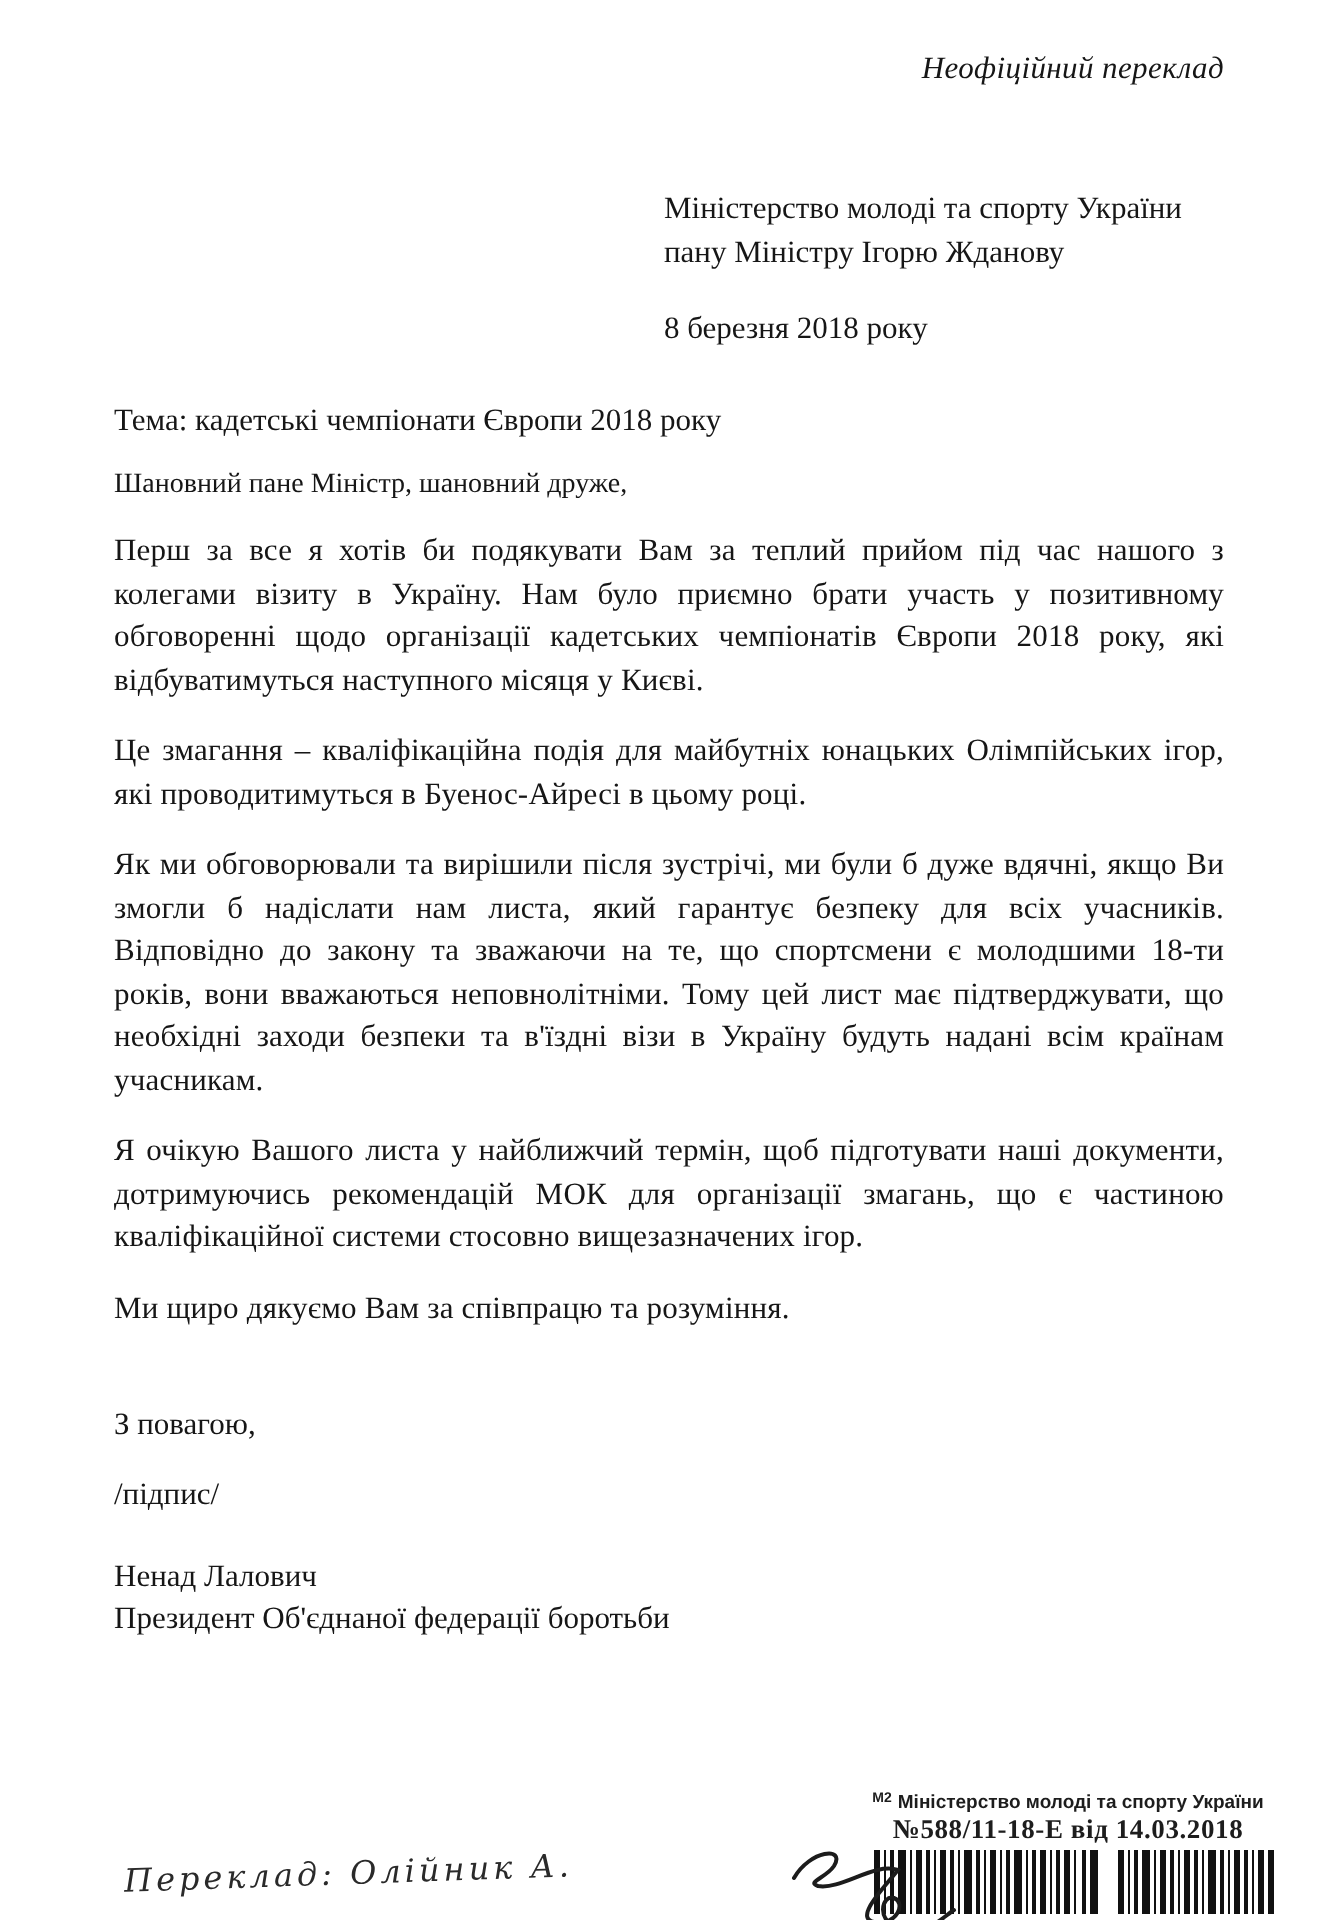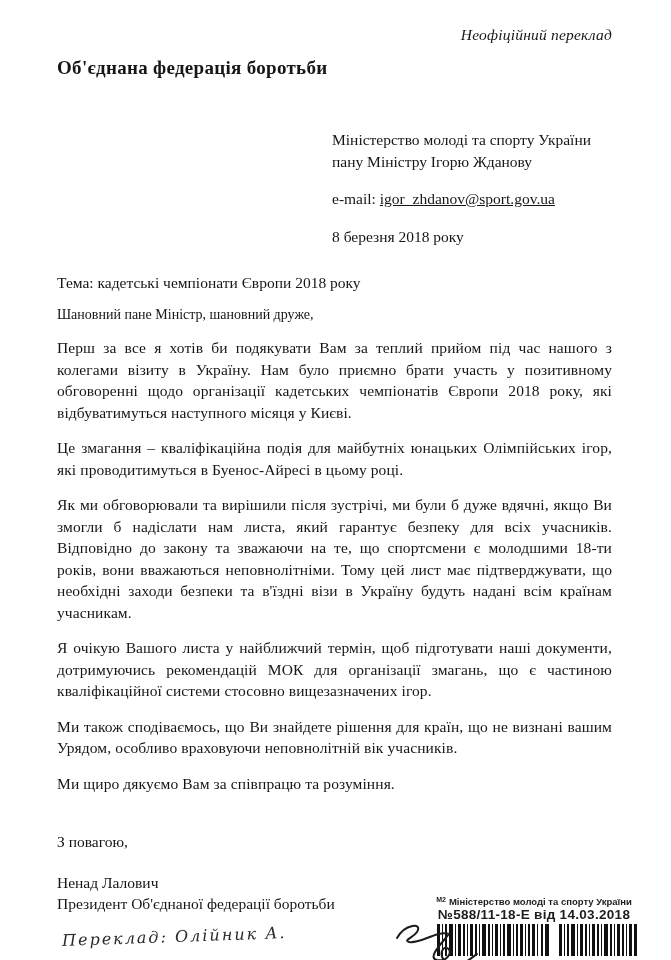--- a/index.html
+++ b/index.html
@@ -43,59 +43,54 @@
     font-size:16px; color:#2a2a2a; letter-spacing:2px;
     transform:rotate(-2deg); white-space:nowrap;
   }
 
   .stamp {
     position:absolute; right:12px; top:896px; width:250px;
     font-family:"Liberation Sans", sans-serif; color:#1d1d1d;
   }
   .stamp-line1 { font-size:9.5px; font-weight:bold; text-align:center; white-space:nowrap; }
   .stamp-m2 { font-size:7px; font-weight:bold; vertical-align:top; margin-right:3px; }
-  .stamp-line2 { font-size:13.5px; font-weight:bold; text-align:center; letter-spacing:.3px; }
+  .stamp-line2 { font-size:13.5px; font-weight:bold; text-align:center; letter-spacing:.3px;font-family:Liberation Serif, serif; }
   .barcode-row { position:relative; margin-top:2px; height:34px; }
   .barcode { position:absolute; left:28px; top:0; }
   .scribble { position:absolute; left:-16px; top:-4px; pointer-events:none; }
 </style>
 </head>
 <body>
 
 <div class="page">
 
   <div class="translation-note">Неофіційний переклад</div>
 
-  <div class="letterhead">Об'єднана федерація боротьби</div>
 
   <div class="recipient-block">
     <div>Міністерство молоді та спорту України</div>
     <div>пану Міністру Ігорю Жданову</div>
-    <div class="email-line">
-      <span>e-mail:</span>
-      <span class="email">igor_zhdanov@sport.gov.ua</span>
-    </div>
     <div class="date-line">8 березня 2018 року</div>
   </div>
 
   <div class="subject">Тема: кадетські чемпіонати Європи 2018 року</div>
 
   <div class="salutation">Шановний пане Міністр, шановний друже,</div>
 
   <div class="letter-body">
       <p>Перш за все я хотів би подякувати  Вам за теплий прийом під час нашого з колегами візиту в Україну. Нам було приємно брати участь у позитивному обговоренні щодо організації кадетських чемпіонатів Європи 2018 року, які відбуватимуться наступного місяця у Києві.</p>
       <p>Це змагання – кваліфікаційна подія для майбутніх юнацьких Олімпійських ігор, які проводитимуться в Буенос-Айресі в цьому році.</p>
       <p>Як ми обговорювали та вирішили після зустрічі, ми були б дуже вдячні, якщо Ви змогли б надіслати нам листа, який гарантує безпеку для всіх учасників. Відповідно до закону та зважаючи на те, що спортсмени є молодшими 18-ти років, вони вважаються неповнолітніми. Тому  цей лист має підтверджувати, що необхідні заходи безпеки та в'їздні візи в Україну будуть надані всім країнам учасникам.</p>
       <p>Я очікую Вашого листа у найближчий термін, щоб підготувати наші документи, дотримуючись рекомендацій МОК для організації змагань, що є частиною кваліфікаційної системи стосовно вищезазначених ігор.</p>
-      <p>Ми також сподіваємось, що Ви знайдете рішення для країн, що не визнані вашим Урядом, особливо враховуючи неповнолітній вік учасників.</p>
       <p>Ми щиро дякуємо Вам за співпрацю та розуміння.</p>
     </div>
 
   <div class="closing">З повагою,</div>
 
+  <div class="sig-placeholder">/підпис/</div>
 
   <div class="signatory">
     <div>Ненад Лалович</div>
     <div>Президент Об'єднаної федерації боротьби</div>
   </div>
 
   <div class="handwritten-note">Переклад: Олійник А.</div>
 
   <div class="stamp">
     <div class="stamp-line1">

